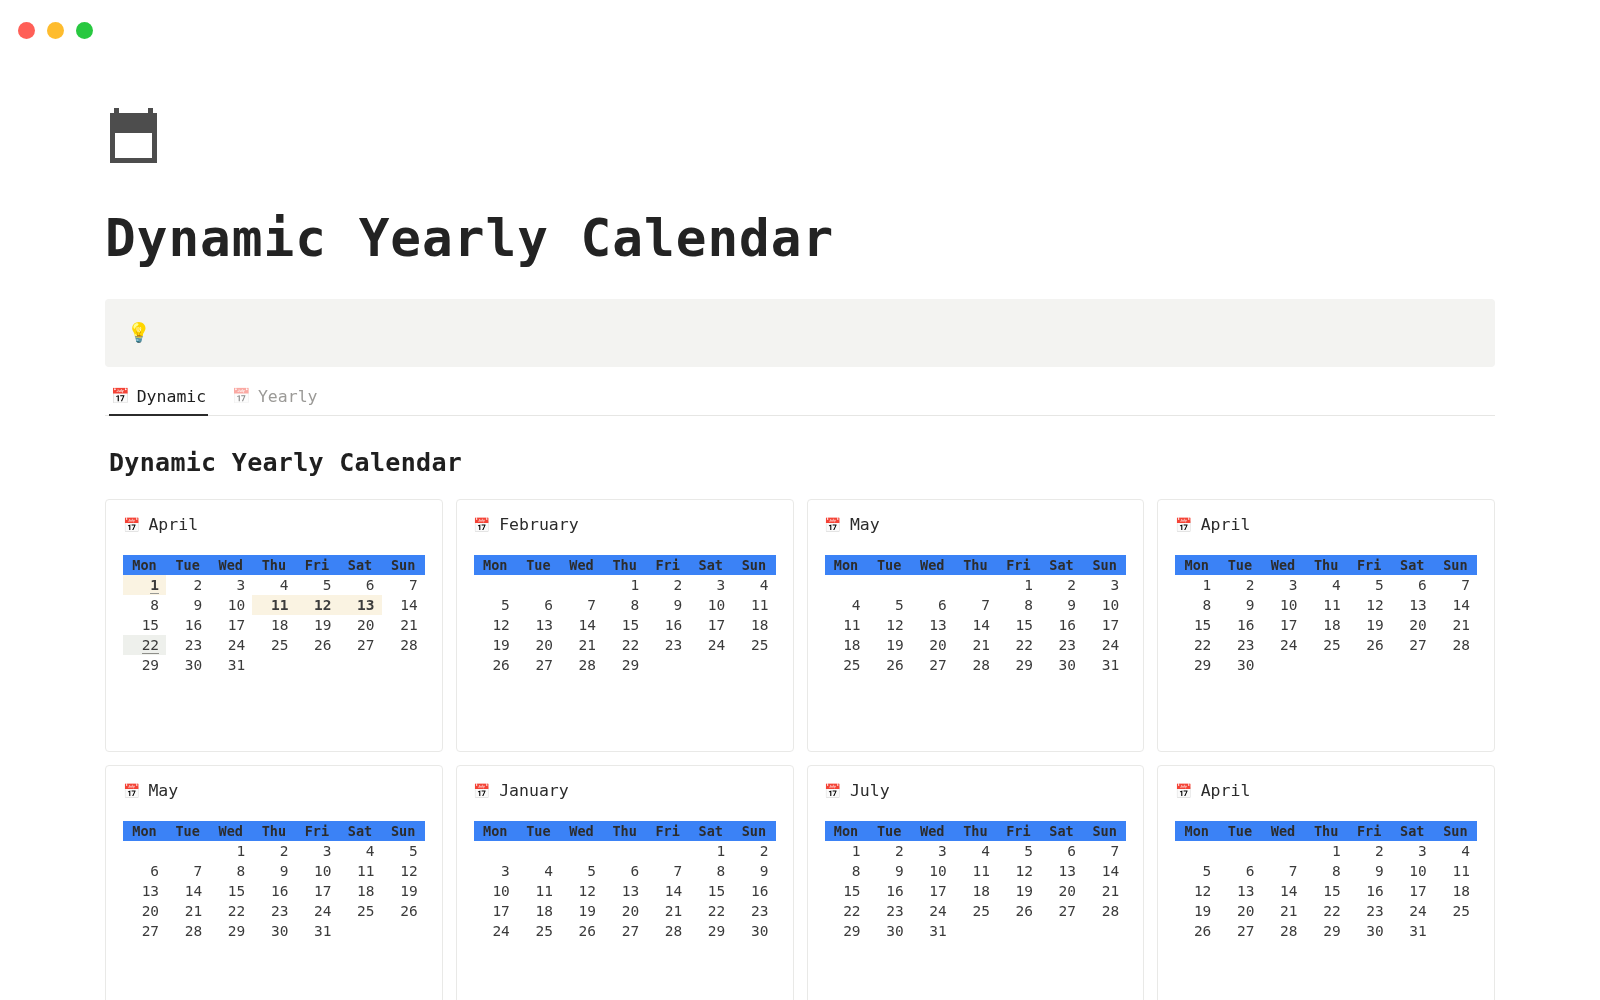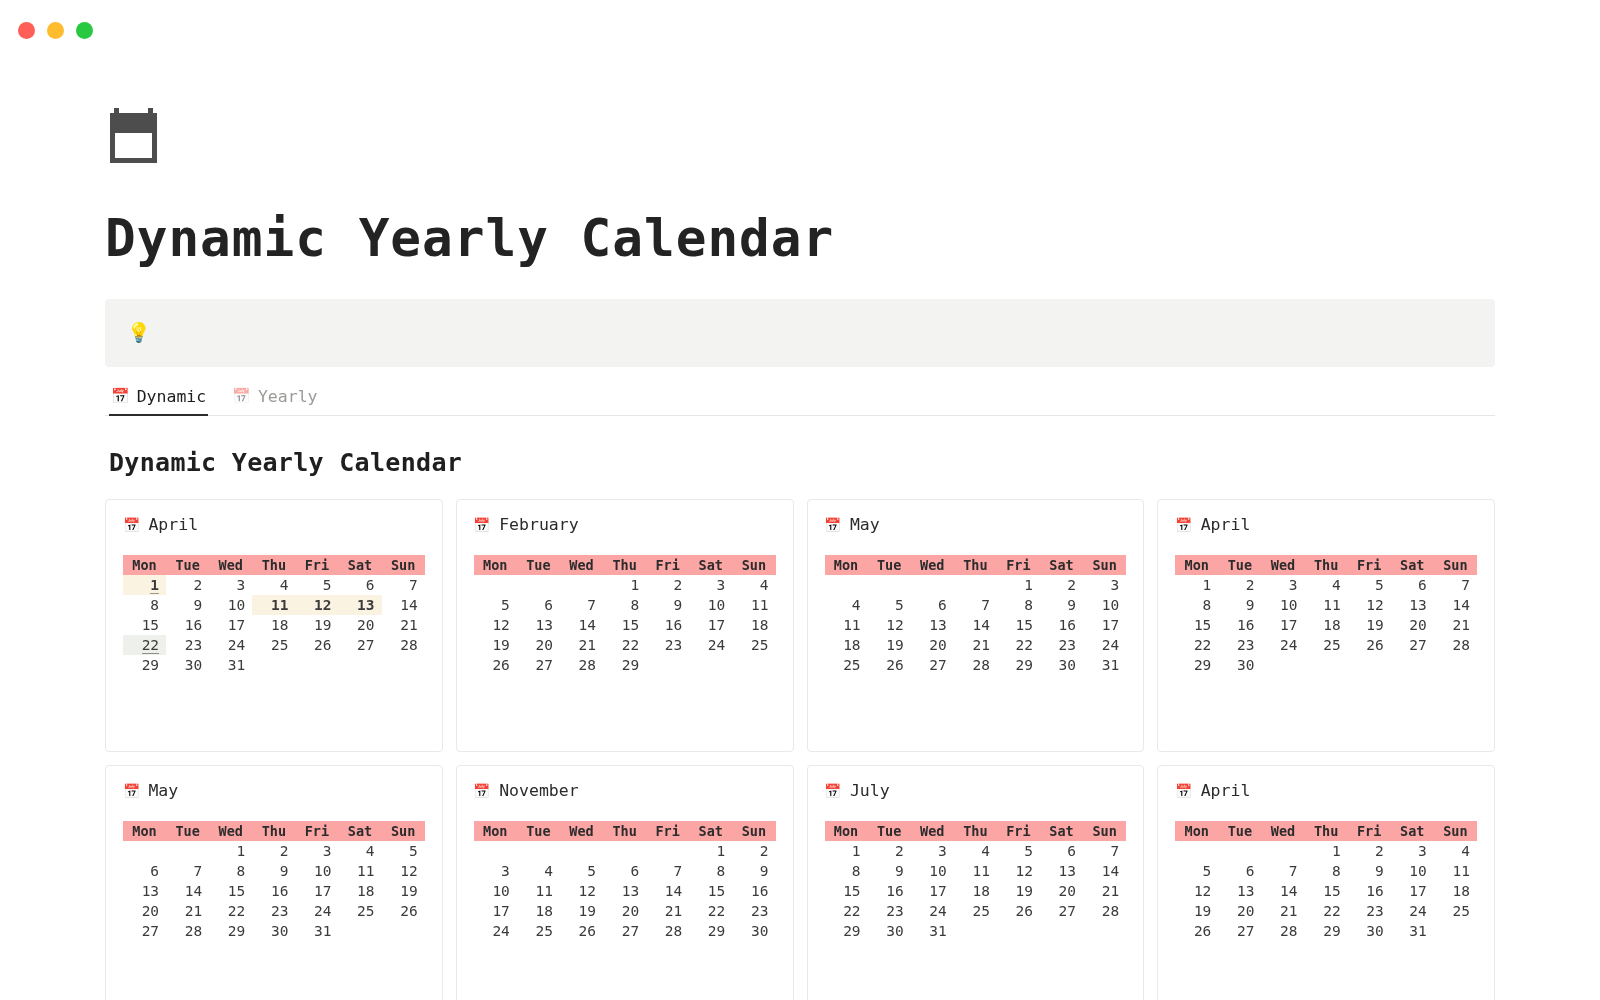--- a/index.html
+++ b/index.html
@@ -126,21 +126,21 @@
     width: 100%;
     border-collapse: collapse;
     table-layout: fixed;
     font-size: 14.5px;
   }
   table.mini th {
     font-weight: 700;
     color: #2c2c2c;
     text-align: center;
     padding: 2px 0;
-    background: #fca5a5;
+    background: #3b82f6;
     font-size: 13.5px;
   }
   table.mini td {
     text-align: right;
     color: #3b3b3b;
     padding: 2px 7px 2px 0;
     height: 20px;
     font-size: 14.5px;
     white-space: nowrap;
   }
@@ -523,21 +523,21 @@
               <td><span>31</span></td>
               <td>&nbsp;</td>
               <td>&nbsp;</td>
             </tr>
           </tbody>
         </table>
       </div>
       <div class="month-card">
         <div class="month-head">
           <span class="month-ico">📅</span>
-          <span>November</span>
+          <span>January</span>
         </div>
         <table class="mini">
           <thead>
             <tr>
               <th>Mon</th>
               <th>Tue</th>
               <th>Wed</th>
               <th>Thu</th>
               <th>Fri</th>
               <th>Sat</th>

